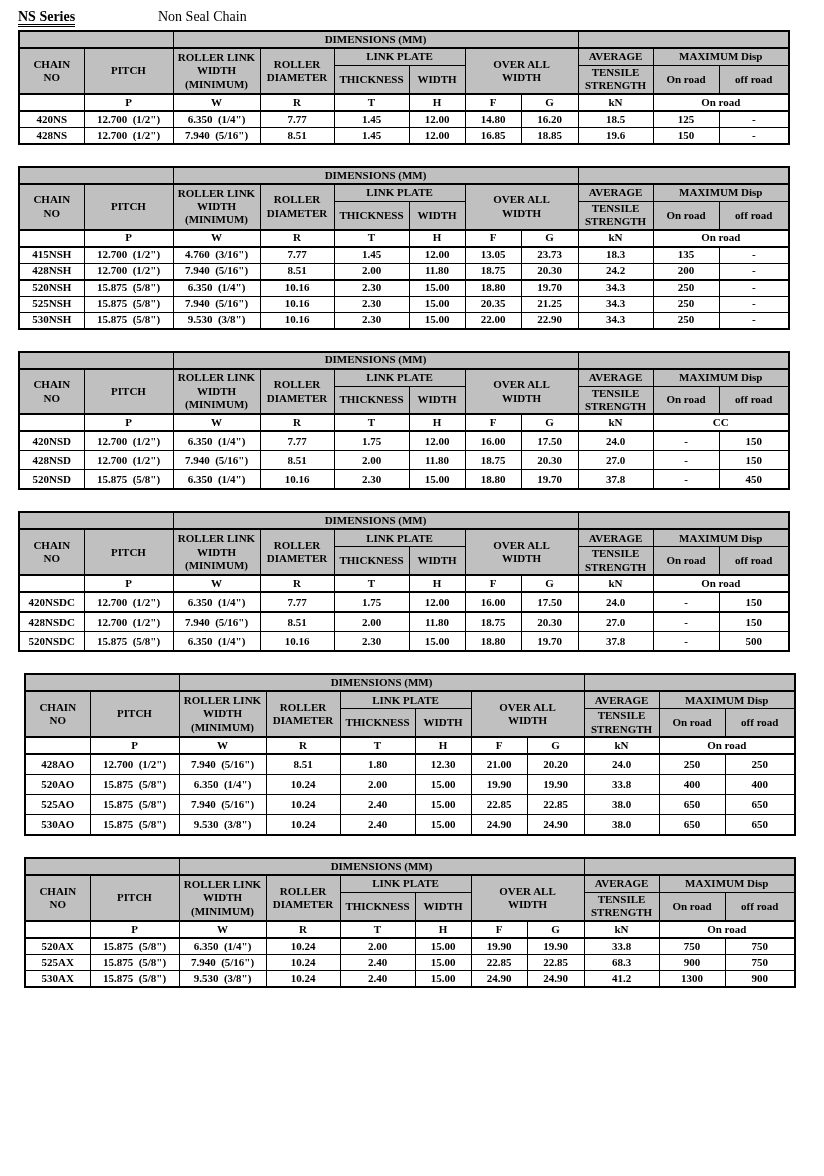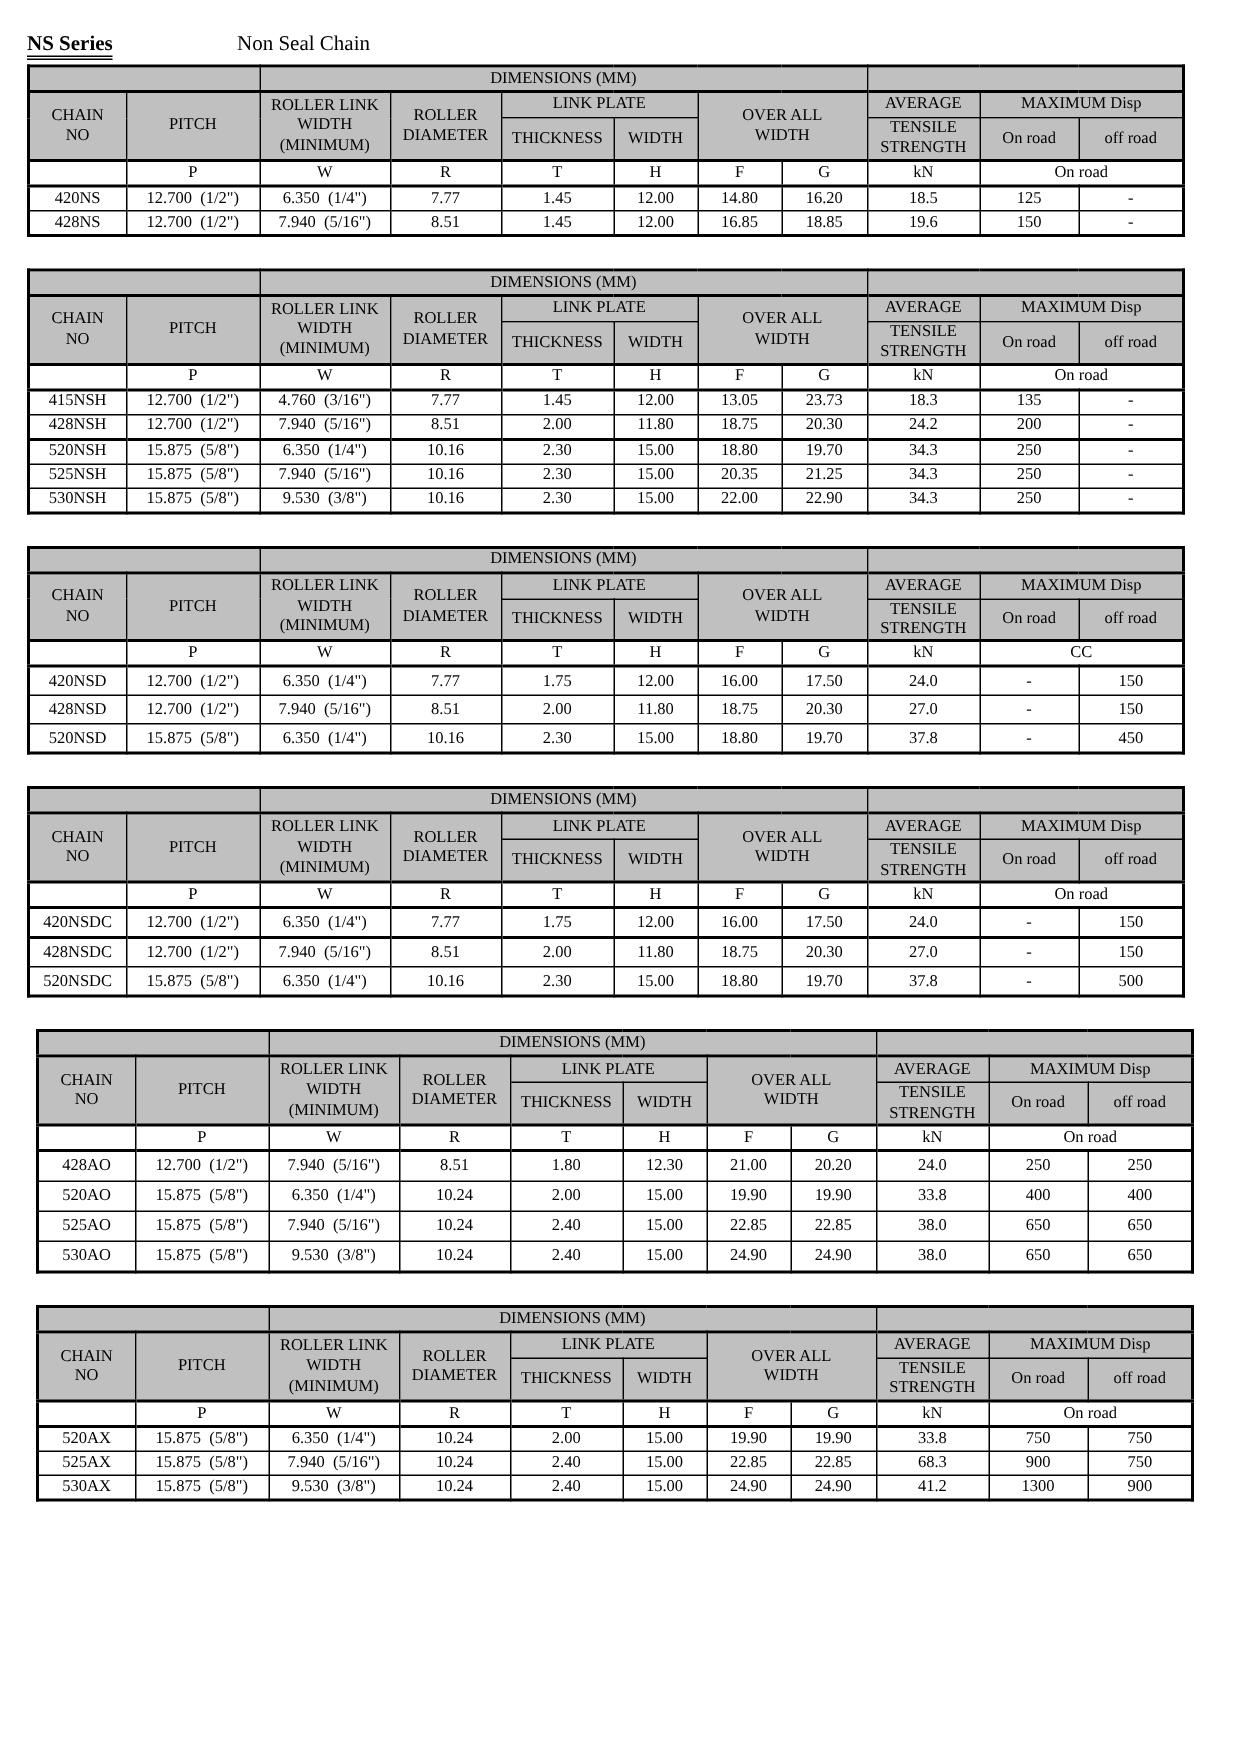--- a/index.html
+++ b/index.html
@@ -7,27 +7,28 @@
     --border:#000000;
     --paper:#ffffff;
   }
   html,body{margin:0;padding:0;background:var(--paper);}
   .page{
     width:824px;min-height:1176px;box-sizing:border-box;
     padding:8px 16px 10px 18px;
     font-family:"Liberation Serif", serif;color:#000;background:var(--paper);
   }
   .series{margin-bottom:21px;}
-  .series-title{margin:13px 0 4px 0;font-size:14px;line-height:18px;white-space:nowrap;}
+  .series-title{margin:0 0 4px 0;font-size:14px;line-height:18px;white-space:nowrap;}
   .series-name-wrap{display:inline-block;width:140px;}
   .series-name{font-weight:bold;border-bottom:3px double #000;padding-bottom:0;}
   .series-desc{font-size:14px;}
   table.spec{
     border-collapse:collapse;table-layout:fixed;width:770px;
     border:2px solid var(--border);
+    font-weight:bold;
   }
   table.spec td{
     border:1px solid var(--border);
     text-align:center;vertical-align:middle;
     font-size:11px;line-height:1.22;padding:0 1px;
     white-space:pre-wrap;overflow:hidden;
   }
   td.hd{background:var(--header-fill);}
   td.hd-small{font-size:8.5px;line-height:1.45;}
   td.hd-med{font-size:10.5px;}

